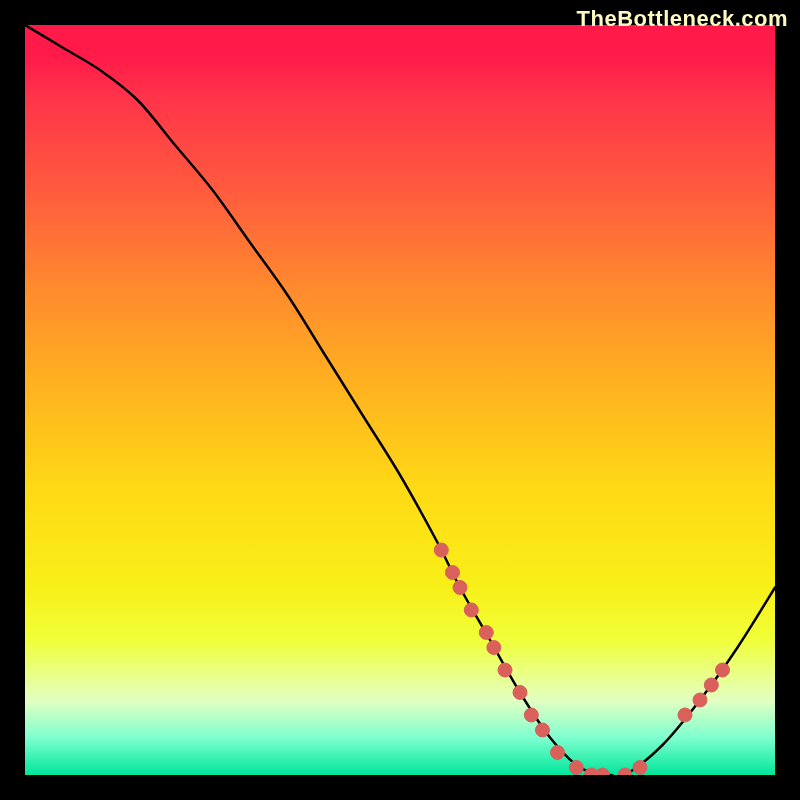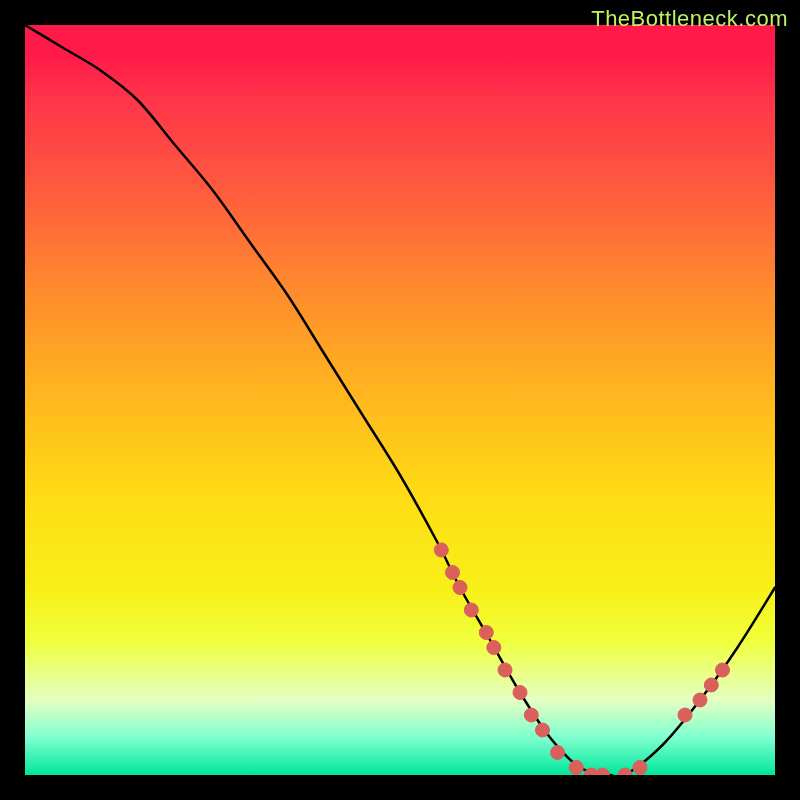--- a/index.html
+++ b/index.html
@@ -8,23 +8,23 @@
     height: 800px;
     background: #000;
     position: relative;
     font-family: Arial, Helvetica, sans-serif;
     overflow: hidden;
   }
   .watermark {
     position: absolute;
     top: 6px;
     right: 12px;
-    color: #bef264;
+    color: #fef9c3;
     font-size: 22px;
-    font-weight: normal;
+    font-weight: bold;
     letter-spacing: 0.5px;
     z-index: 10;
   }
   .plot-wrap {
     position: absolute;
     left: 25px;
     top: 25px;
     width: 750px;
     height: 750px;
   }

